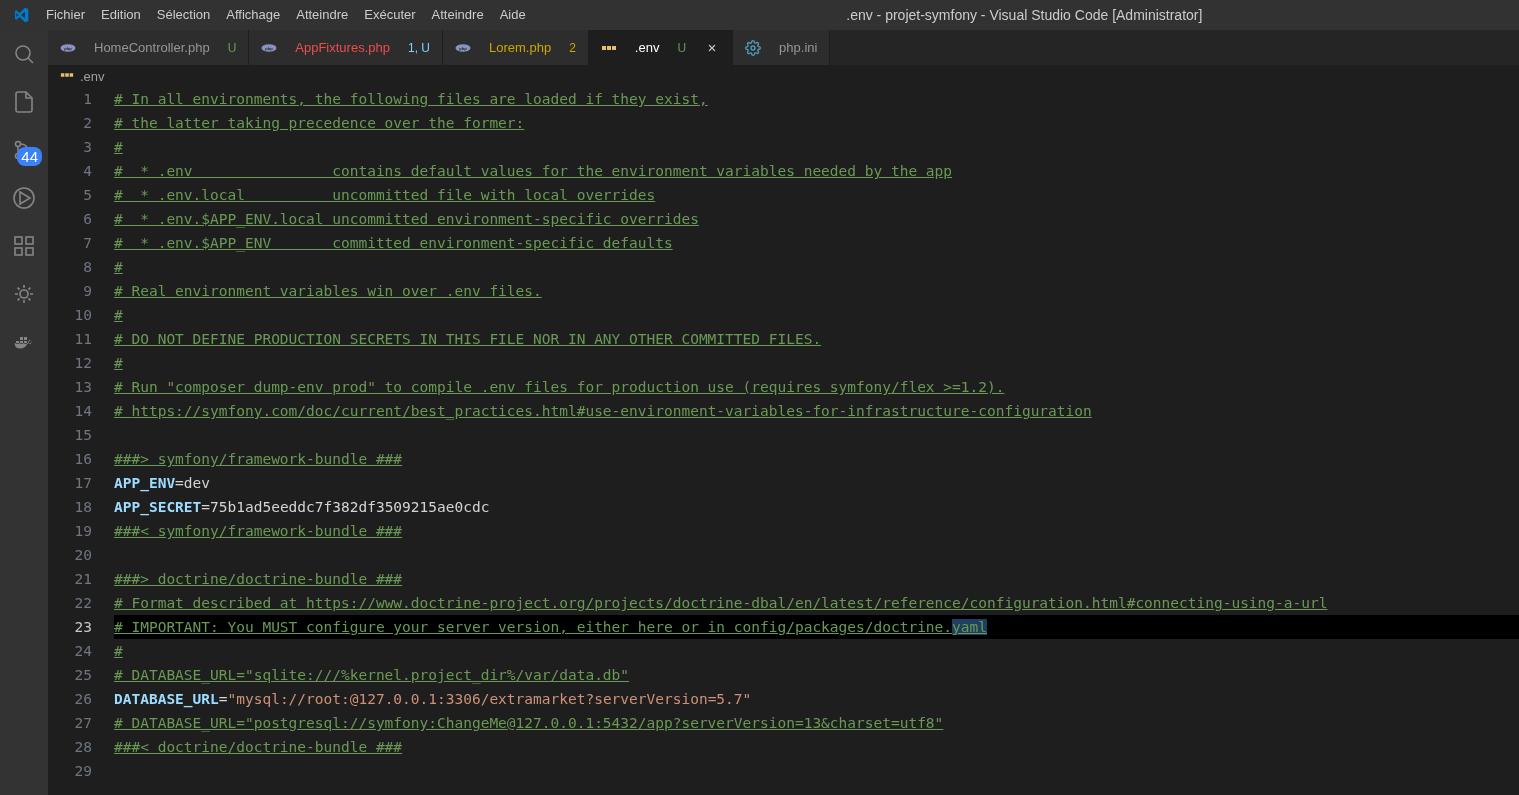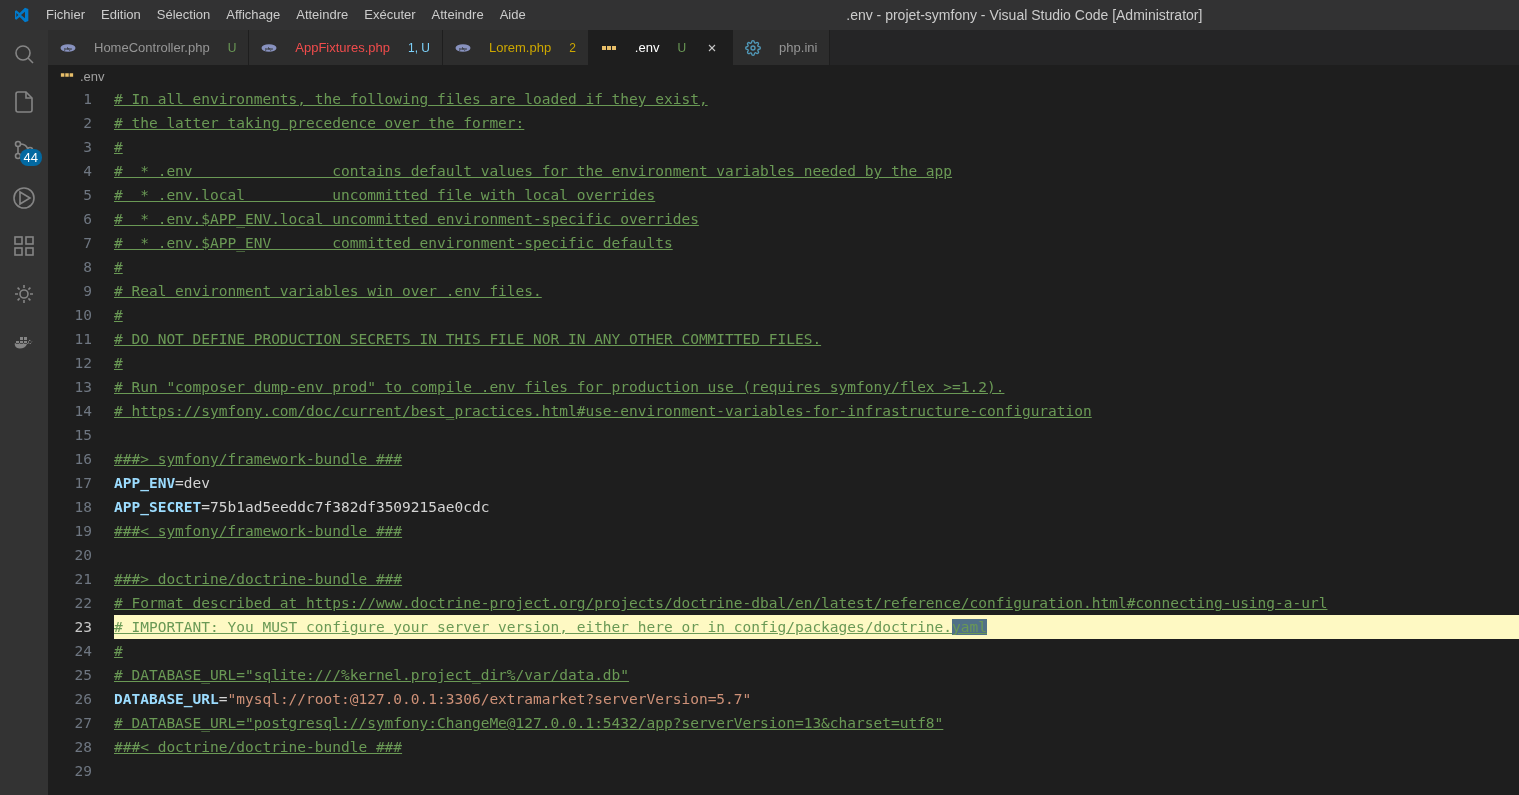--- a/index.html
+++ b/index.html
@@ -57,23 +57,23 @@
   align-items: center;
   justify-content: center;
   color: #858585;
   cursor: pointer;
   position: relative;
 }
 .activitybar .badge {
   position: absolute;
   bottom: 8px;
   right: 6px;
-  background: #0369a1;
+  background: #3b82f6;
   color: #fff;
-  font-size: 13px;
+  font-size: 15px;
   border-radius: 8px;
   padding: 1px 4px;
   min-width: 14px;
   text-align: center;
 }
 .editor-area {
   flex: 1;
   display: flex;
   flex-direction: column;
   background: #1e1e1e;
@@ -137,21 +137,21 @@
   flex: 1;
   padding-left: 4px;
 }
 .code .line {
   height: 24px;
   line-height: 24px;
   white-space: pre;
   color: #d4d4d4;
   position: relative;
 }
-.code .line.highlighted { background: #fef9c3; }
+.code .line.highlighted { background: #000000; }
 .comment { color: #6a9955; text-decoration: underline; }
 .variable { color: #9cdcfe; font-weight: bold; }
 .string { color: #ce9178; }
 .value { color: #d4d4d4; }
 .underline { text-decoration: underline; text-decoration-color: #6a9955; }
 .sel { background: rgba(38,79,120,0.8); }
 </style>
 </head>
 <body>
 

